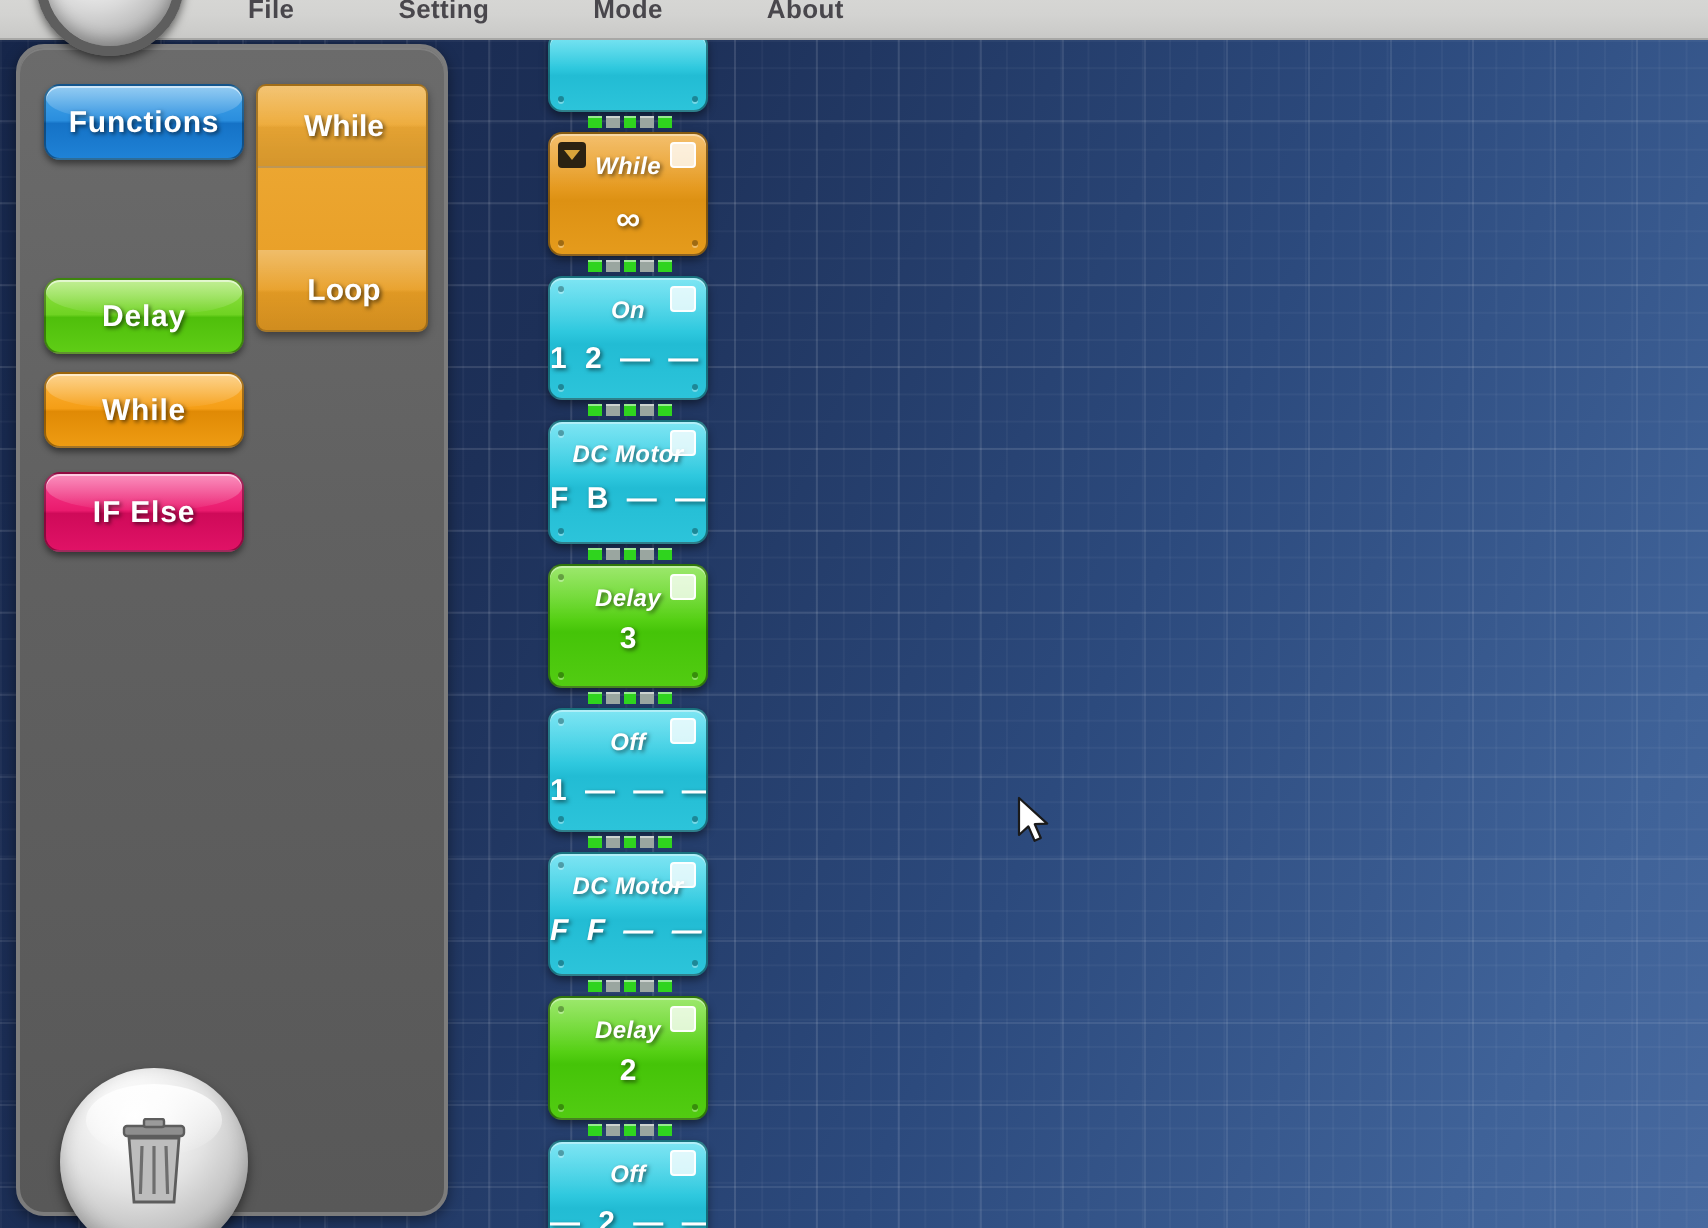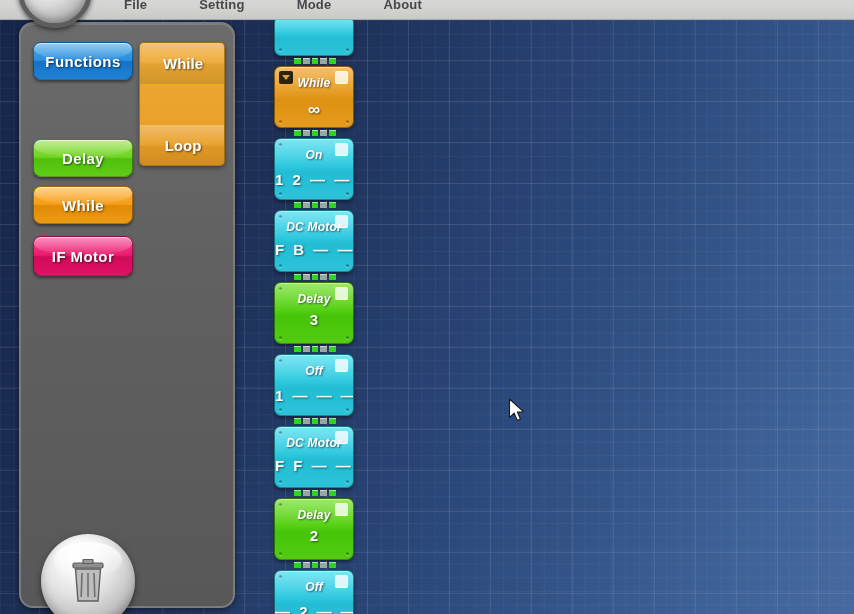--- a/index.html
+++ b/index.html
@@ -78,21 +78,21 @@
       41px 41px, 41px 41px,
       13.6px 13.6px, 13.6px 13.6px,
       100% 100%;
     background-position: 0 -1px, -2px 0, 0 0, 0 0, 0 0;
     z-index: 5;
   }
 
   
   #sidebar {
     position: absolute;
-    left: 19px; top: 22px;
+    left: 8px; top: 22px;
     width: 216px; height: 586px;
     border-radius: 14px;
     background: linear-gradient(to bottom, #6b6b6b 0%, #616161 40%, #585858 100%);
     border: 2px solid #7c7c7c;
     box-shadow: 0 2px 7px rgba(0,0,0,.45), inset 0 1px 0 rgba(255,255,255,.14);
     z-index: 20;
   }
 
   .pbtn {
     position: absolute;
@@ -401,21 +401,21 @@
         <i></i>
           <i class="dim"></i>
           <i></i>
           <i class="dim"></i>
           <i></i>
       </div>
 
       <div class="blk b-cyan" style="top:406px;height:62px;">
         <div class="blk-check"></div>
         <div class="blk-title">DC Motor</div>
-        <div class="blk-value" style="padding-top:7px;">F F — —</div>
+        <div class="blk-value" style="padding-top:7px;font-style:italic;">F F — —</div>
         <div class="blk-screws">
           <span class="s-tl"></span>
             <span class="s-bl"></span>
             <span class="s-br"></span>
         </div>
       </div>
       <div class="pins" style="top:470px;">
         <i></i>
           <i class="dim"></i>
           <i></i>
@@ -458,21 +458,21 @@
     <div class="pbtn c-functions" id="btn-functions">
       <span style="position:relative;z-index:3">Functions</span>
     </div>
     <div class="pbtn c-delay" id="btn-delay">
       <span style="position:relative;z-index:3">Delay</span>
     </div>
     <div class="pbtn c-while" id="btn-while">
       <span style="position:relative;z-index:3">While</span>
     </div>
     <div class="pbtn c-ifelse" id="btn-ifelse">
-      <span style="position:relative;z-index:3">IF Motor</span>
+      <span style="position:relative;z-index:3">IF Else</span>
     </div>
 
     <div id="subpanel">
       <div class="subitem" id="sub-while">
         <span>While</span>
       </div>
       <div class="subitem" id="sub-loop">
         <span>Loop</span>
       </div>
     </div>

